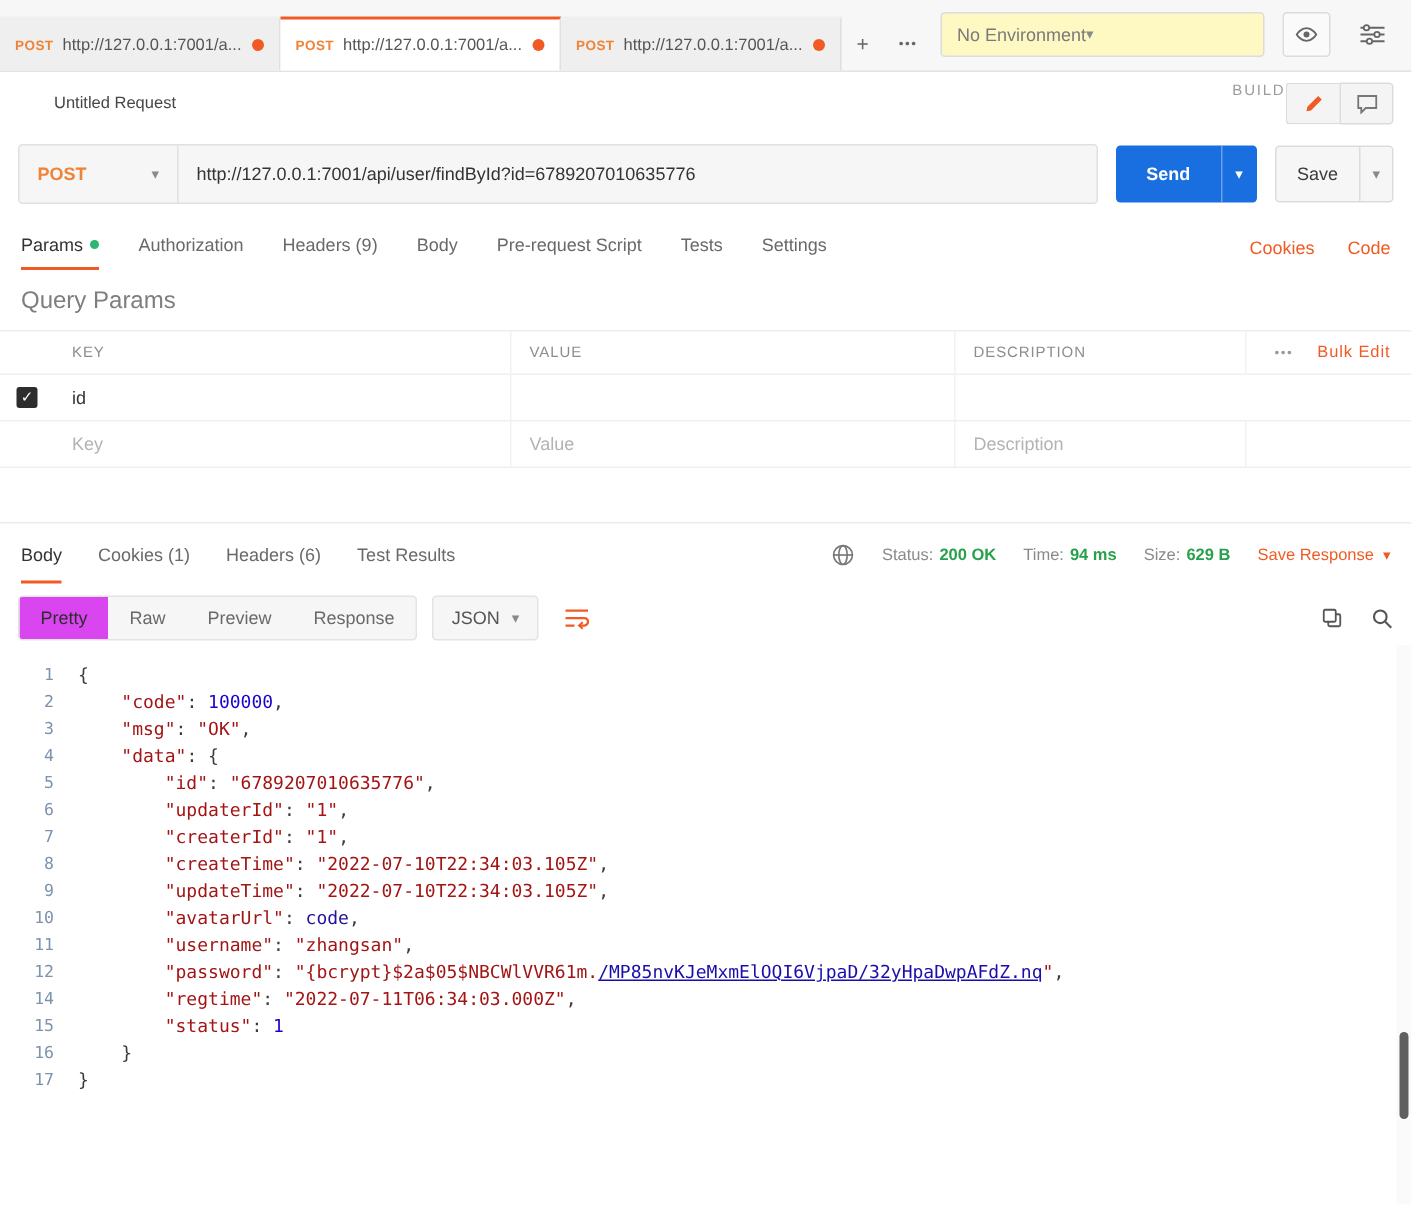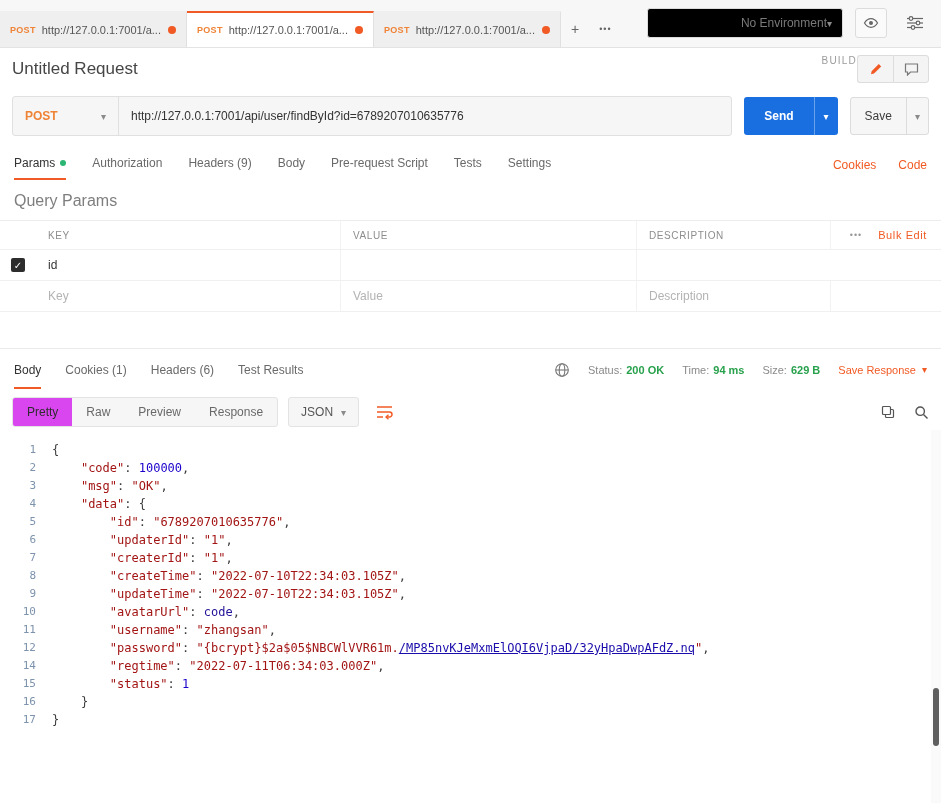--- a/index.html
+++ b/index.html
@@ -16,30 +16,30 @@
   .tabs { display:flex; align-items:flex-end; }
   .tab { display:flex; align-items:center; gap:6px; width:187px; height:36px; padding:0 10px;
          background:#efefef; border-right:1px solid #e0e0e0; border-top:2px solid transparent; font-size:11px; }
   .tab.active { background:#fff; border-top-color:#f15a24; }
   .tab-method { color:#ef8336; font-size:9px; font-weight:bold; letter-spacing:.3px; }
   .tab-title { color:#555; white-space:nowrap; overflow:hidden; flex:1; }
   .tab-dot { width:8px; height:8px; border-radius:50%; background:#f15a24; flex:none; }
   .tab-plus, .tab-more { height:36px; padding:0 10px; color:#666; font-size:14px; }
   .tab-more { font-size:9px; letter-spacing:1px; }
   .env-area { position:absolute; top:8px; right:10px; display:flex; align-items:center; gap:12px; }
-  .env-select { width:196px; height:30px; background:#000000; border:1px solid #dcdcdc; border-radius:3px;
-                display:flex; align-items:center; justify-content:flex-end; padding:0 10px; color:#7a7a7a; cursor:pointer; }
+  .env-select { width:216px; height:30px; background:#fef9c3; border:1px solid #dcdcdc; border-radius:3px;
+                display:flex; align-items:center; justify-content:flex-start; padding:0 10px; color:#7a7a7a; cursor:pointer; }
   .caret { color:#8a8a8a; font-size:10px; }
   .icon-btn { width:32px; height:30px; display:flex; align-items:center; justify-content:center;
               background:#fafafa; border:1px solid #dcdcdc; border-radius:3px; }
   .icon-btn.plain { background:none; border:none; }
 
   
   .title-row { height:42px; display:flex; align-items:center; padding:0 12px; }
-  .req-title { font-size:17px; color:#464646; }
+  .req-title { font-size:11px; color:#464646;margin-left:24px; }
   .title-right { margin-left:auto; display:flex; align-items:flex-start; }
   .build-label { font-size:10px; color:#9b9b9b; letter-spacing:1.2px; }
   .mini-group { display:flex; }
   .mini-btn { width:36px; height:28px; display:flex; align-items:center; justify-content:center;
               background:#f4f4f4; border:1px solid #dcdcdc; }
   .mini-btn:first-child { border-radius:3px 0 0 3px; border-right:none; }
   .mini-btn:last-child { border-radius:0 3px 3px 0; }
 
   
   .builder { display:flex; align-items:center; padding:6px 12px 10px 12px; gap:12px; }

